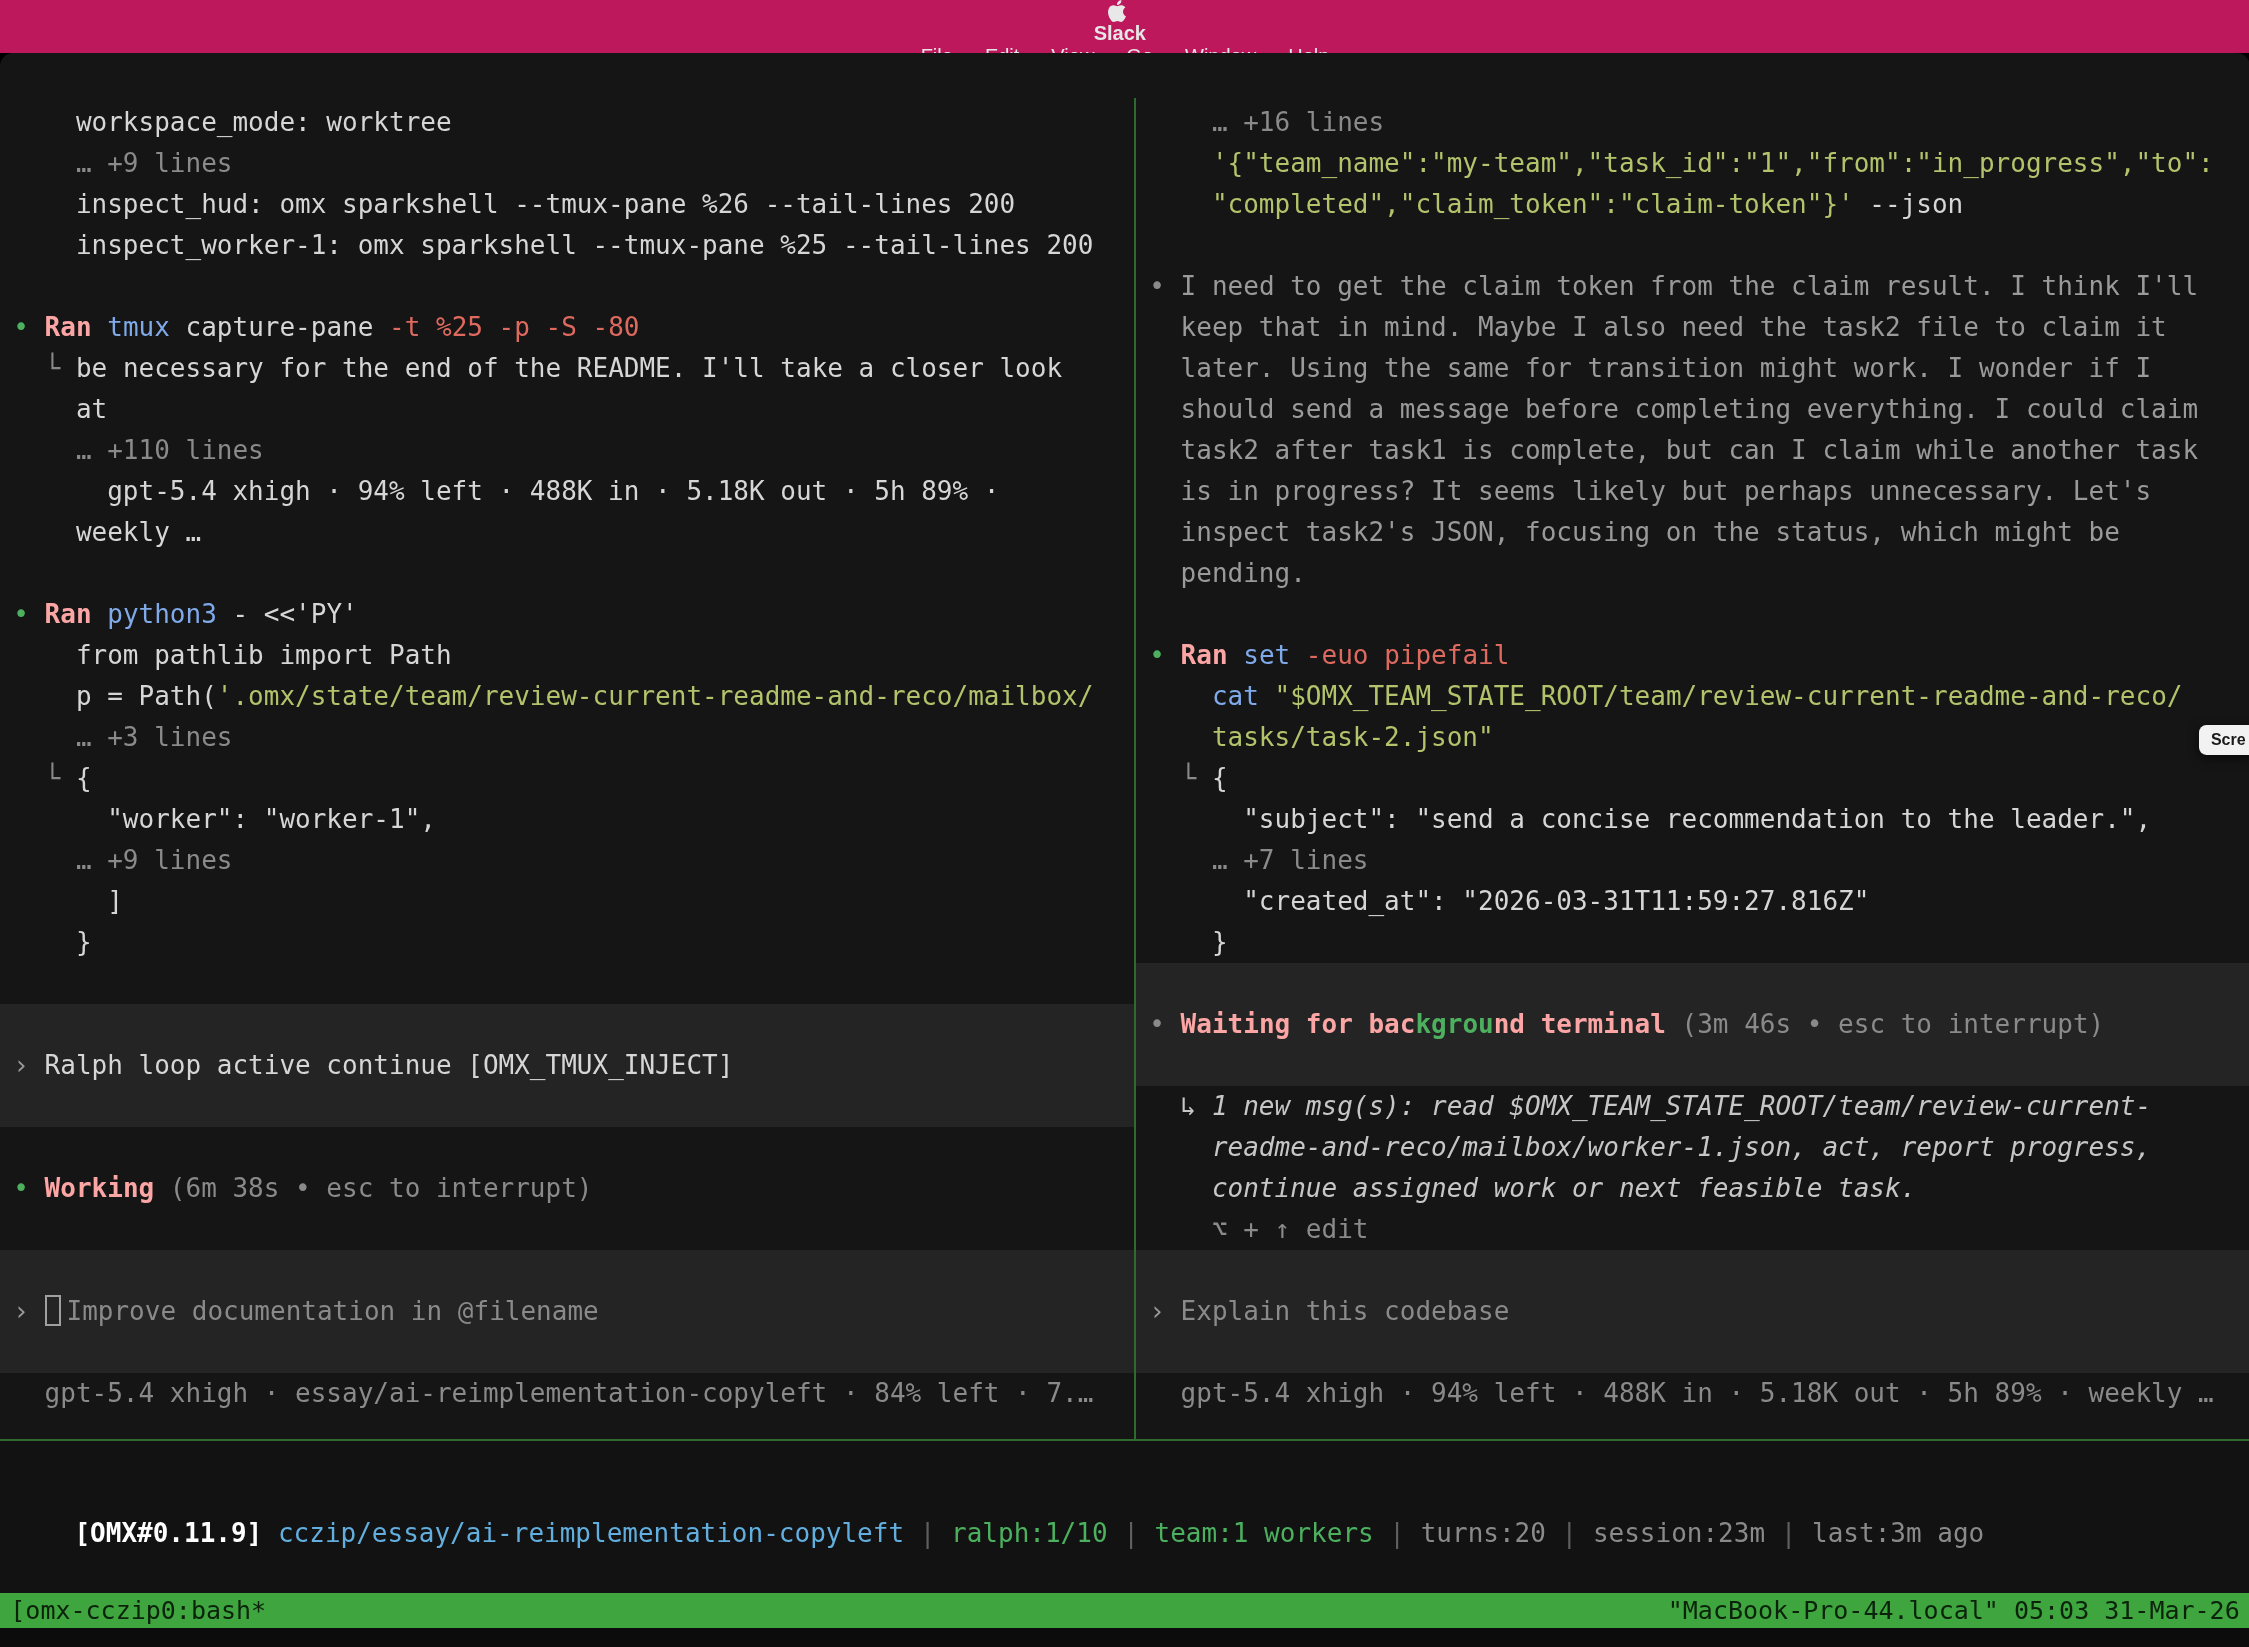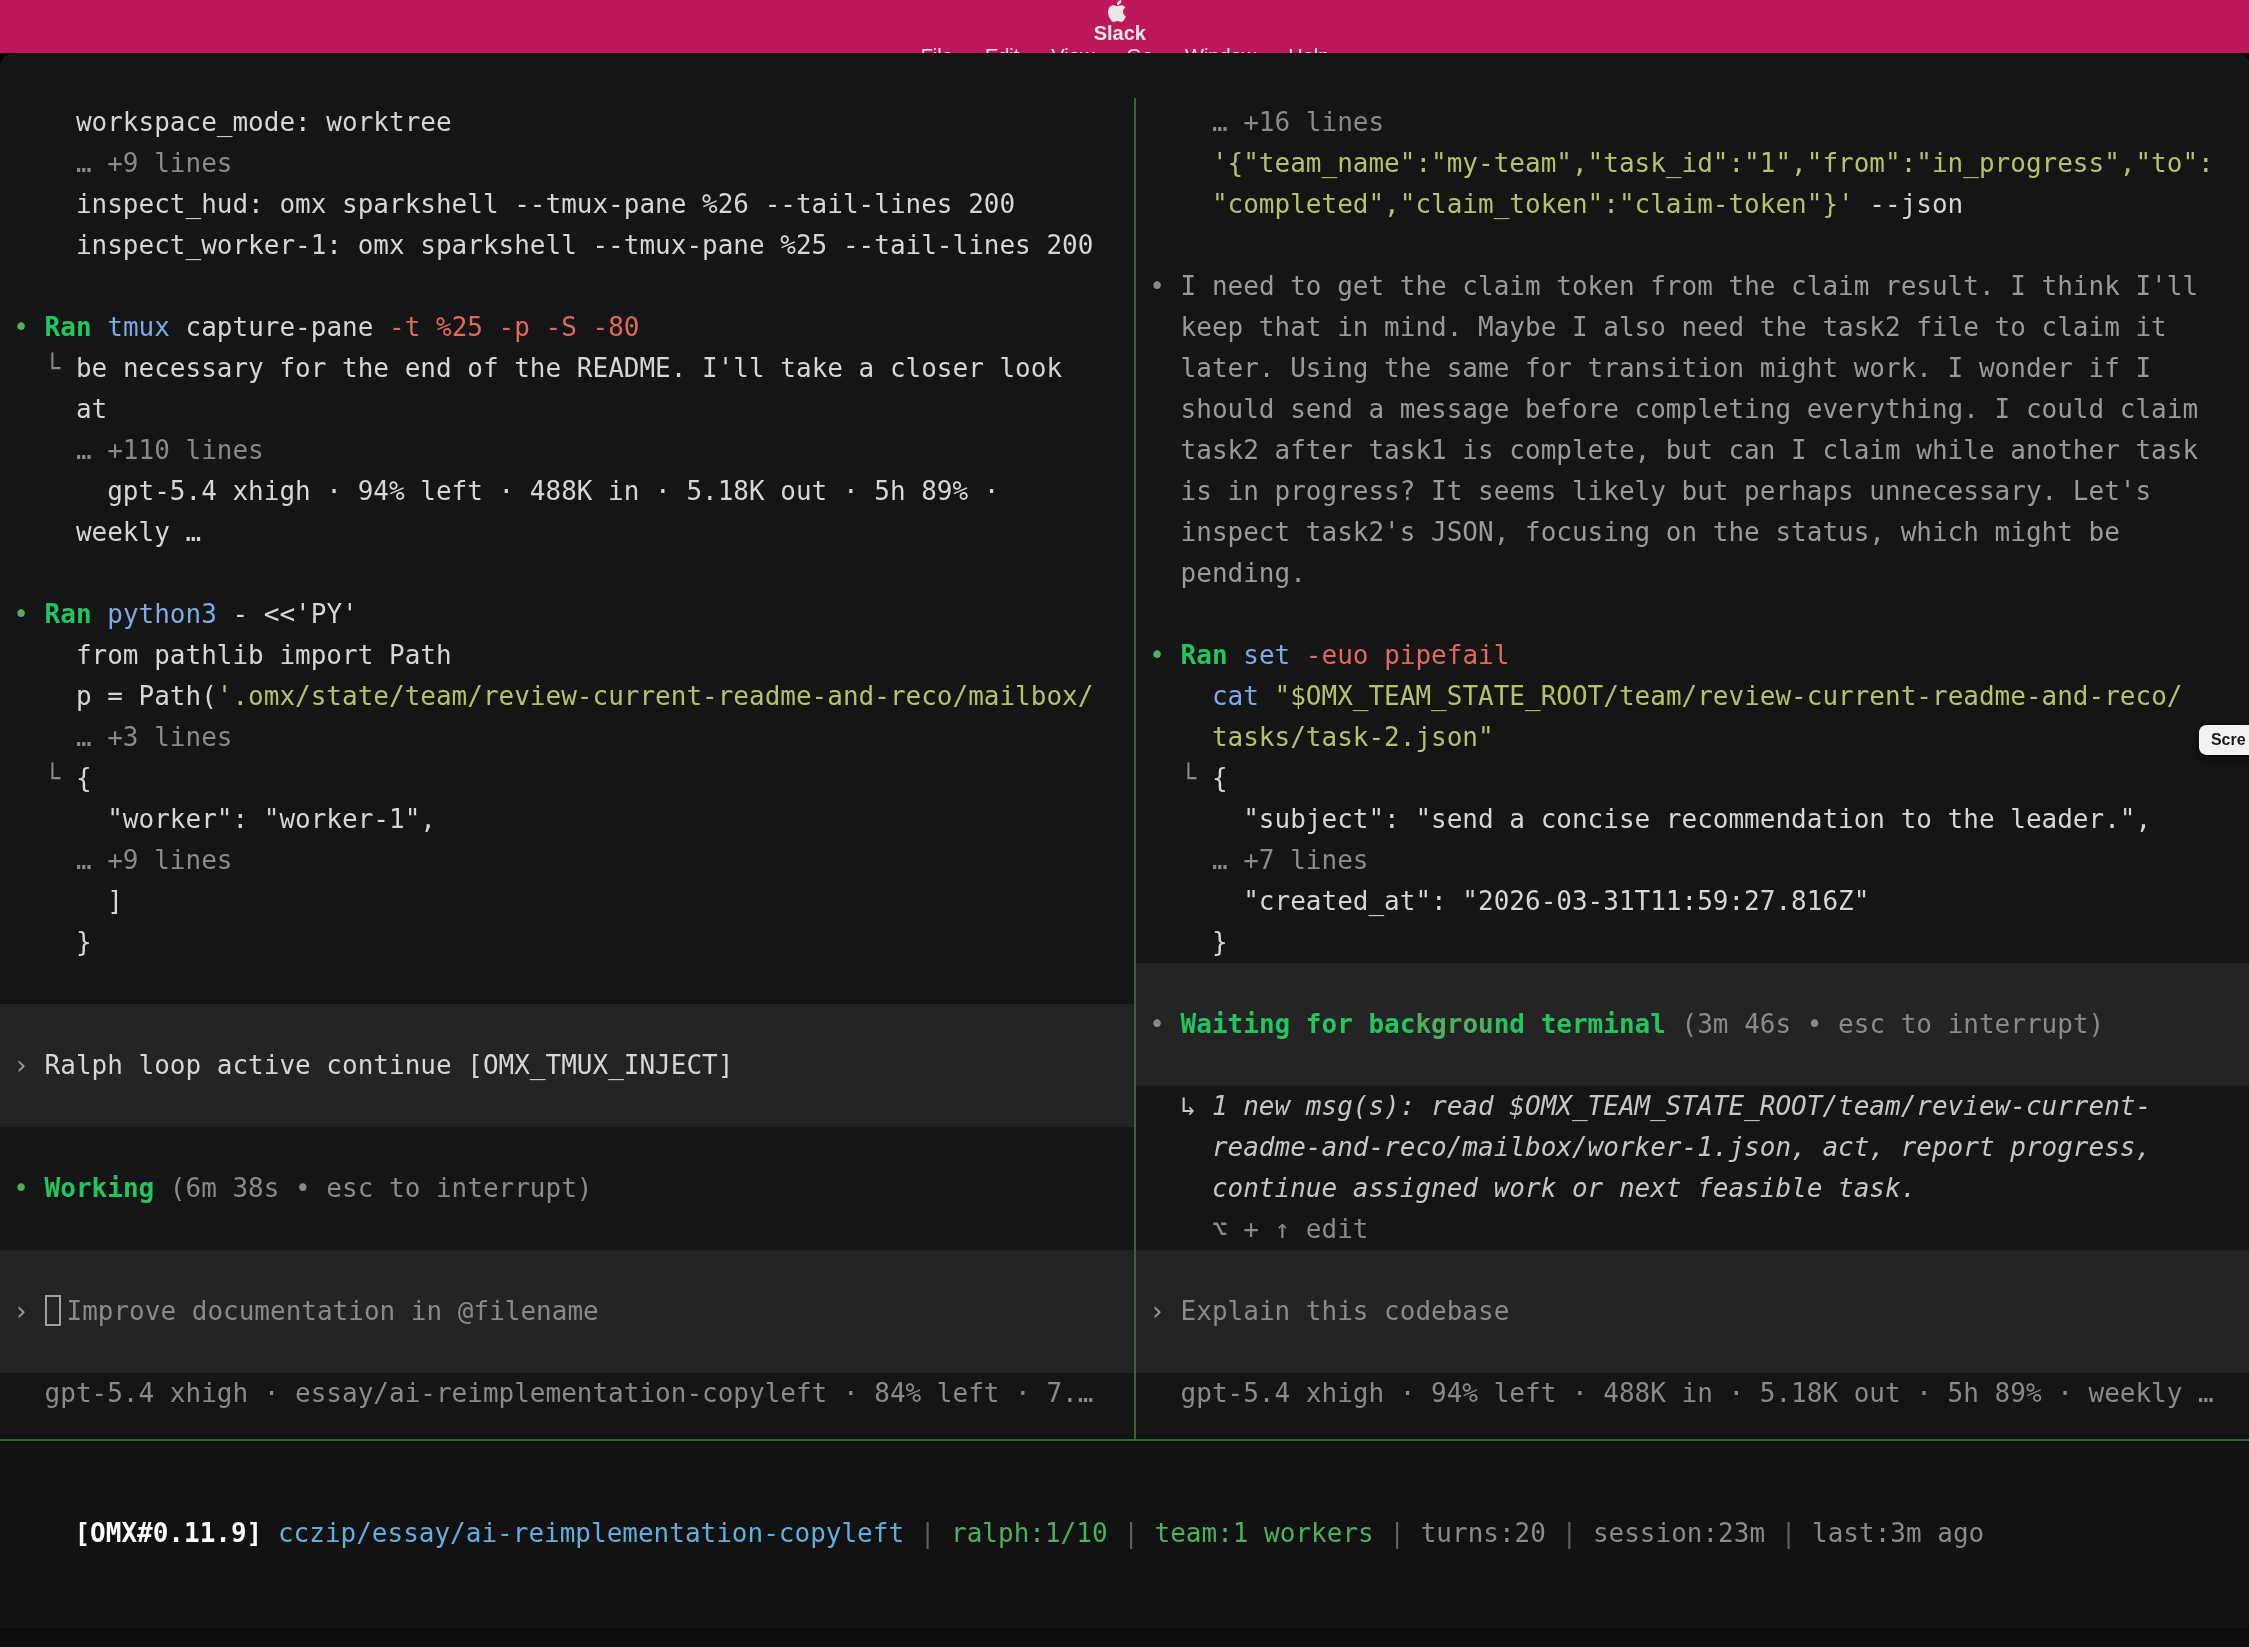--- a/index.html
+++ b/index.html
@@ -50,21 +50,21 @@
     font-size:26px;padding-top:4.4px;}
   .pane-left{left:0;width:1134px;}
   .pane-right{left:1136px;right:0;}
   .vdiv{position:absolute;left:1134px;top:0;bottom:0;width:2.2px;background:#2e6b2e;}
   .hsep{position:absolute;top:1386px;left:0;right:0;height:2.2px;background:#2e6b2e;}
 
   .t-row{height:41px;line-height:41px;padding-left:13.3px;}
   .t-row.band{background:#242424;}
 
   .s-p{color:#d6d6d6;}
-  .s-w{color:#22c55e;font-weight:bold;}
+  .s-w{color:#fca5a5;font-weight:bold;}
   .s-d{color:#8a8a8a;}
   .s-b{color:#7fa9e8;}
   .s-r{color:#de6a5f;}
   .s-g{color:#b3c36b;}
   .s-gb{color:#4cb05f;}
   .s-db{color:#8a8a8a;}
   .s-i{color:#9a9a9a;}
   .s-ib{color:#c6c6c6;font-style:italic;}
   .s-pr{color:#9a9a9a;}
   .s-sh{color:#4cb05f;font-weight:bold;}
@@ -180,18 +180,22 @@
     <div class="vdiv"></div>
     <div class="pane pane-right"><div class="t-row"><span class="s-d">    … +16 lines</span></div><div class="t-row"><span class="s-g">    '{"team_name":"my-team","task_id":"1","from":"in_progress","to":</span></div><div class="t-row"><span class="s-g">    "completed","claim_token":"claim-token"}'</span><span class="s-p"> --json</span></div><div class="t-row">&nbsp;</div><div class="t-row"><span class="s-db">• </span><span class="s-i">I need to get the claim token from the claim result. I think I'll</span></div><div class="t-row"><span class="s-i">  keep that in mind. Maybe I also need the task2 file to claim it</span></div><div class="t-row"><span class="s-i">  later. Using the same for transition might work. I wonder if I</span></div><div class="t-row"><span class="s-i">  should send a message before completing everything. I could claim</span></div><div class="t-row"><span class="s-i">  task2 after task1 is complete, but can I claim while another task</span></div><div class="t-row"><span class="s-i">  is in progress? It seems likely but perhaps unnecessary. Let's</span></div><div class="t-row"><span class="s-i">  inspect task2's JSON, focusing on the status, which might be</span></div><div class="t-row"><span class="s-i">  pending.</span></div><div class="t-row">&nbsp;</div><div class="t-row"><span class="s-gb">• </span><span class="s-w">Ran</span><span class="s-p"> </span><span class="s-b">set</span><span class="s-p"> </span><span class="s-r">-euo pipefail</span></div><div class="t-row"><span class="s-p">    </span><span class="s-b">cat</span><span class="s-p"> </span><span class="s-g">"$OMX_TEAM_STATE_ROOT/team/review-current-readme-and-reco/</span></div><div class="t-row"><span class="s-g">    tasks/task-2.json"</span></div><div class="t-row"><span class="s-d">  └ </span><span class="s-p">{</span></div><div class="t-row"><span class="s-p">      "subject": "send a concise recommendation to the leader.",</span></div><div class="t-row"><span class="s-d">    … +7 lines</span></div><div class="t-row"><span class="s-p">      "created_at": "2026-03-31T11:59:27.816Z"</span></div><div class="t-row"><span class="s-p">    }</span></div><div class="t-row band">&nbsp;</div><div class="t-row band"><span class="s-db">• </span><span class="s-w">Waiting for bac</span><span class="s-sh">kgrou</span><span class="s-w">nd terminal</span><span class="s-d"> (3m 46s • esc to interrupt)</span></div><div class="t-row band">&nbsp;</div><div class="t-row"><span class="s-ib">  ↳ 1 new msg(s): read $OMX_TEAM_STATE_ROOT/team/review-current-</span></div><div class="t-row"><span class="s-ib">    readme-and-reco/mailbox/worker-1.json, act, report progress,</span></div><div class="t-row"><span class="s-ib">    continue assigned work or next feasible task.</span></div><div class="t-row"><span class="s-d">    ⌥ + ↑ edit</span></div><div class="t-row band">&nbsp;</div><div class="t-row band"><span class="s-pr">› </span><span class="s-d">Explain this codebase</span></div><div class="t-row band">&nbsp;</div><div class="t-row"><span class="s-d">  gpt-5.4 xhigh · 94% left · 488K in · 5.18K out · 5h 89% · weekly …</span></div></div>
   </div>
 
   <div class="hsep"></div>
 
   <div class="hud">
     <span><span class="s-wb">[OMX#0.11.9]</span><span class="s-p"> </span><span class="s-cy">cczip/essay/ai-reimplementation-copyleft</span><span class="s-sep"> | </span><span class="s-gn">ralph:1/10</span><span class="s-sep"> | </span><span class="s-gn">team:1 workers</span><span class="s-sep"> | </span><span class="s-hd">turns:20</span><span class="s-sep"> | </span><span class="s-hd">session:23m</span><span class="s-sep"> | </span><span class="s-hd">last:3m ago</span></span>
   </div>
 
+  <div class="tmuxbar">
+    <span>[omx-cczip0:bash*</span>
+    <span>"MacBook-Pro-44.local" 05:03 31-Mar-26</span>
+  </div>
 
   <div class="bottomstrip"></div>
 </div>
 
 <div class="notif">Scre</div>
 
 
 </body></html>

